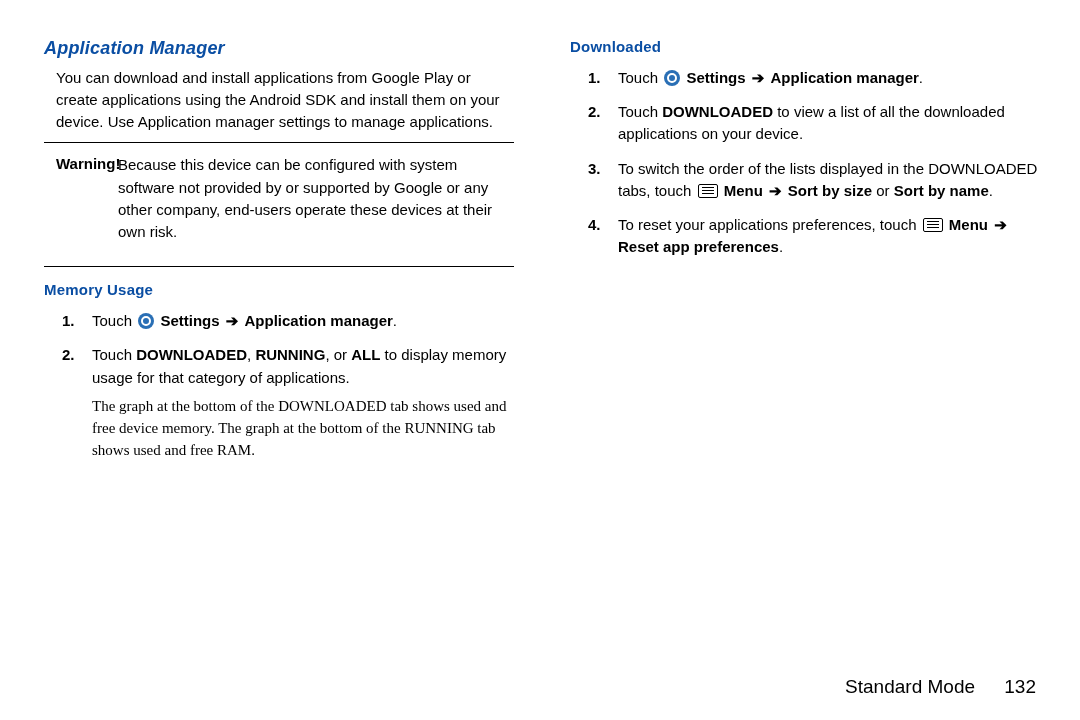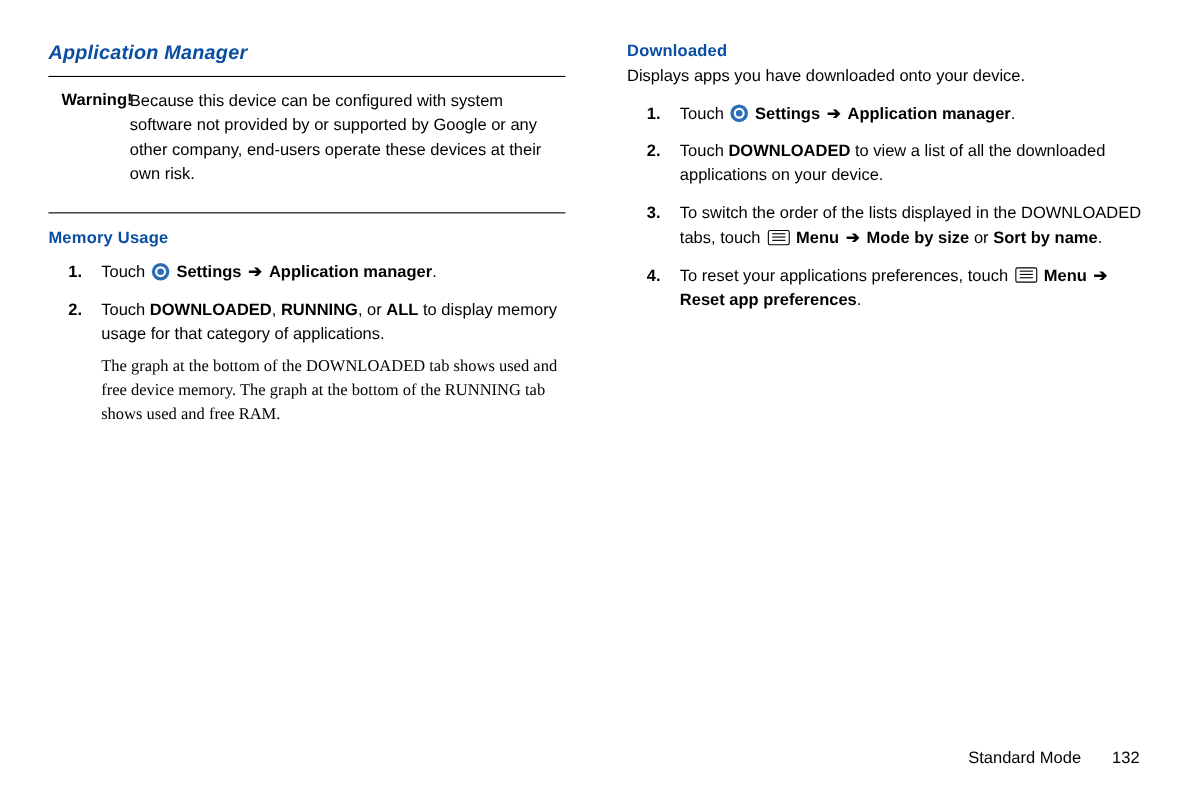--- a/index.html
+++ b/index.html
@@ -126,31 +126,32 @@
     position: absolute;
     left: 3px; right: 3px; top: 2px;
     height: 1.5px;
     background: #000;
     box-shadow: 0 3px 0 #000, 0 6px 0 #000;
   }
   .footer {
     position: absolute;
     bottom: 22px;
     right: 44px;
-    font-size: 15px;
+    font-size: 19px;
   }
   .footer .mode { margin-right: 24px; }
 </style>
 </head>
 <body>
 
 <div class="page">
 
   <div class="col">
     <div class="h1">Application Manager</div>
+    <div class="para">You can download and install applications from Google Play or create applications using the Android SDK and install them on your device. Use Application manager settings to manage applications.</div>
 
     <div class="warning-box">
       <span class="b">Warning!</span>
       <div class="warning-body">Because this device can be configured with system software not provided by or supported by Google or any other company, end-users operate these devices at their own risk.</div>
     </div>
 
     <div class="h2">Memory Usage</div>
 
     <ol class="steps">
       <li>
@@ -162,38 +163,37 @@
       </li>
       <li>
         <span>Touch </span><span class="b">DOWNLOADED</span><span>, </span><span class="b">RUNNING</span><span>, or </span><span class="b">ALL</span><span> to display memory usage for that category of applications.</span>
       </li>
     </ol>
     <div class="after">The graph at the bottom of the DOWNLOADED tab shows used and free device memory. The graph at the bottom of the RUNNING tab shows used and free RAM.</div>
   </div>
 
   <div class="col">
     <div class="h2" style="margin-top:0">Downloaded</div>
-    <div style="line-height:1.45; margin-bottom:4px;">Displays apps you have downloaded onto your device.</div>
 
     <ol class="steps">
       <li>
         <span>Touch</span>
         <span class="icon-settings"></span>
         <span class="b">Settings</span>
         <span class="b arrow">➔</span>
         <span class="b">Application manager</span><span>.</span>
       </li>
       <li>
         <span>Touch </span><span class="b">DOWNLOADED</span><span> to view a list of all the downloaded applications on your device.</span>
       </li>
       <li>
         <span>To switch the order of the lists displayed in the DOWNLOADED tabs, touch </span><span class="icon-menu"></span>
         <span class="b">Menu</span>
         <span class="b arrow">➔</span>
-        <span class="b">Mode by size</span><span> or </span><span class="b">Sort by name</span><span>.</span>
+        <span class="b">Sort by size</span><span> or </span><span class="b">Sort by name</span><span>.</span>
       </li>
       <li>
         <span>To reset your applications preferences, touch </span><span class="icon-menu"></span>
         <span class="b">Menu</span>
         <span class="b arrow">➔</span>
         <span class="b">Reset app preferences</span><span>.</span>
       </li>
     </ol>
   </div>
 </div>

